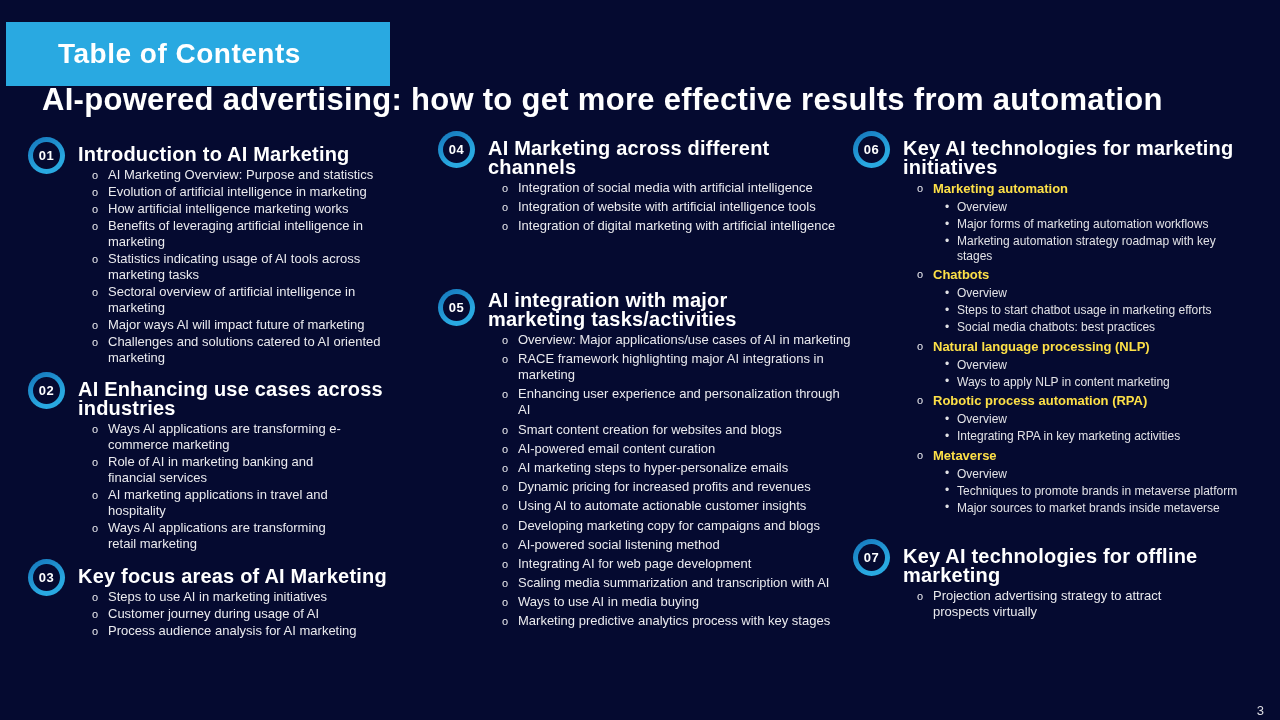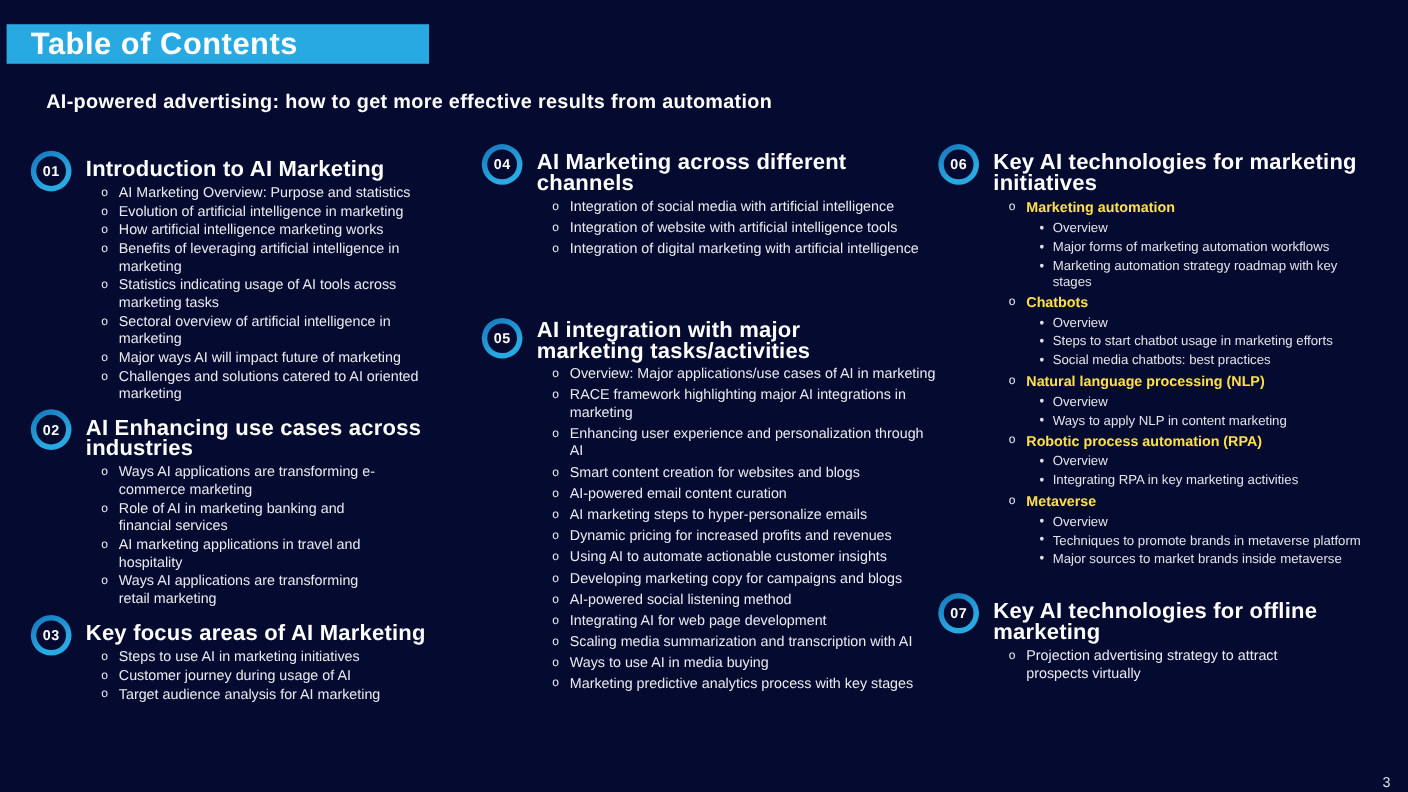--- a/index.html
+++ b/index.html
@@ -11,31 +11,31 @@
   }
   *{margin:0;padding:0;box-sizing:border-box;}
   html,body{width:1280px;height:720px;overflow:hidden;}
   body{
     background:var(--bg);
     font-family:"Liberation Sans", sans-serif;
     position:relative;
     color:#fff;
   }
   .title-box{
-    position:absolute;left:6px;top:22px;width:384px;height:36px;
+    position:absolute;left:6px;top:22px;width:384px;height:64px;
     background:var(--accent);
     display:flex;align-items:center;
-    padding-left:22px;
+    padding-left:52px;
   }
   .title-box h1{
     font-size:28px;font-weight:bold;color:#fff;letter-spacing:0.5px;
   }
   .subtitle{
     position:absolute;left:42px;top:82px;width:1180px;
-    font-size:18px;font-weight:bold;color:#fff;letter-spacing:0.3px;
+    font-size:31px;font-weight:bold;color:#fff;letter-spacing:0.3px;
   }
   .col{position:absolute;top:131px;}
   .col1{left:28px;width:404px;}
   .col2{left:438px;width:420px;}
   .col3{left:853px;width:424px;}
   .sec{position:absolute;left:0;display:flex;}
   .badge{
     flex:0 0 37px;width:37px;height:37px;border-radius:50%;
     background:linear-gradient(150deg,var(--ring-dark) 0%,var(--accent) 70%);
     display:flex;align-items:center;justify-content:center;
@@ -128,21 +128,21 @@
 
   <div class="sec s03" style="top:428px">
     <div class="badge">
       <span class="badge-inner">03</span>
     </div>
     <div class="sec-body">
       <h3>Key focus areas of AI Marketing</h3>
       <ul class="items">
           <li>Steps to use AI in marketing initiatives</li>
           <li>Customer journey during usage of AI</li>
-          <li>Target audience analysis for AI marketing</li>
+          <li>Process audience analysis for AI marketing</li>
         </ul>
     </div>
   </div>
 
 </div>
 
 <div class="col col2">
 
   <div class="sec s04" style="top:0px">
     <div class="badge">

